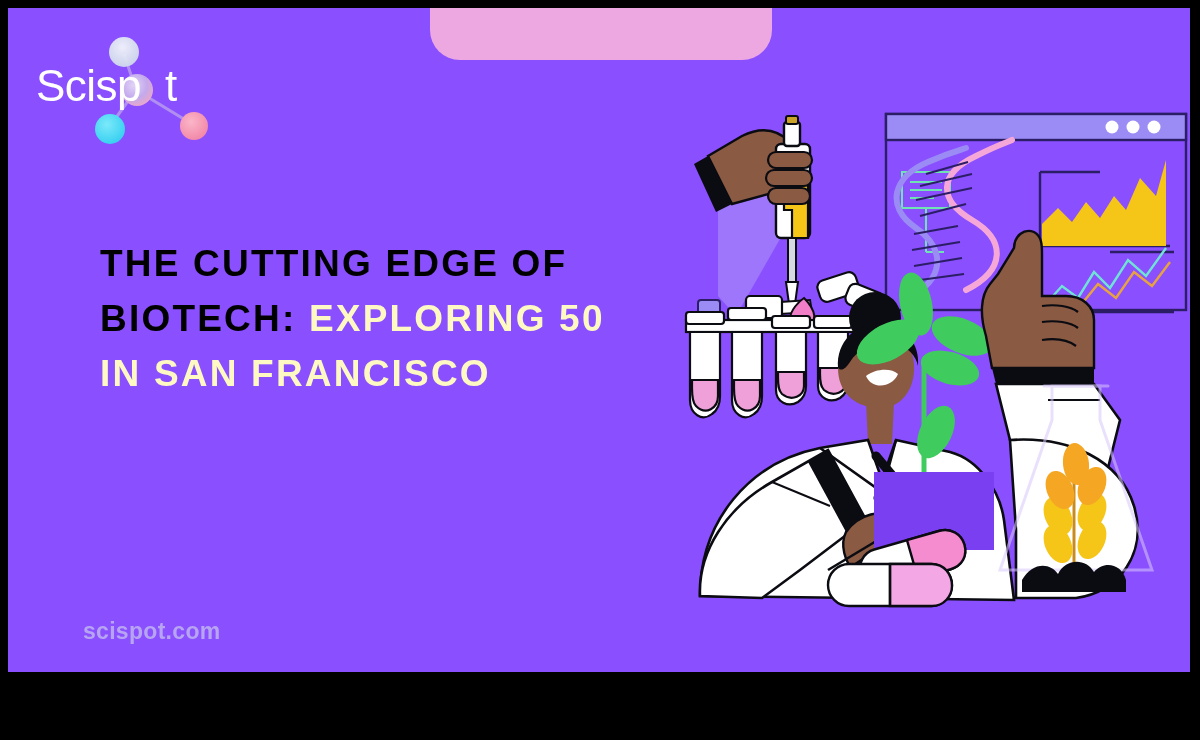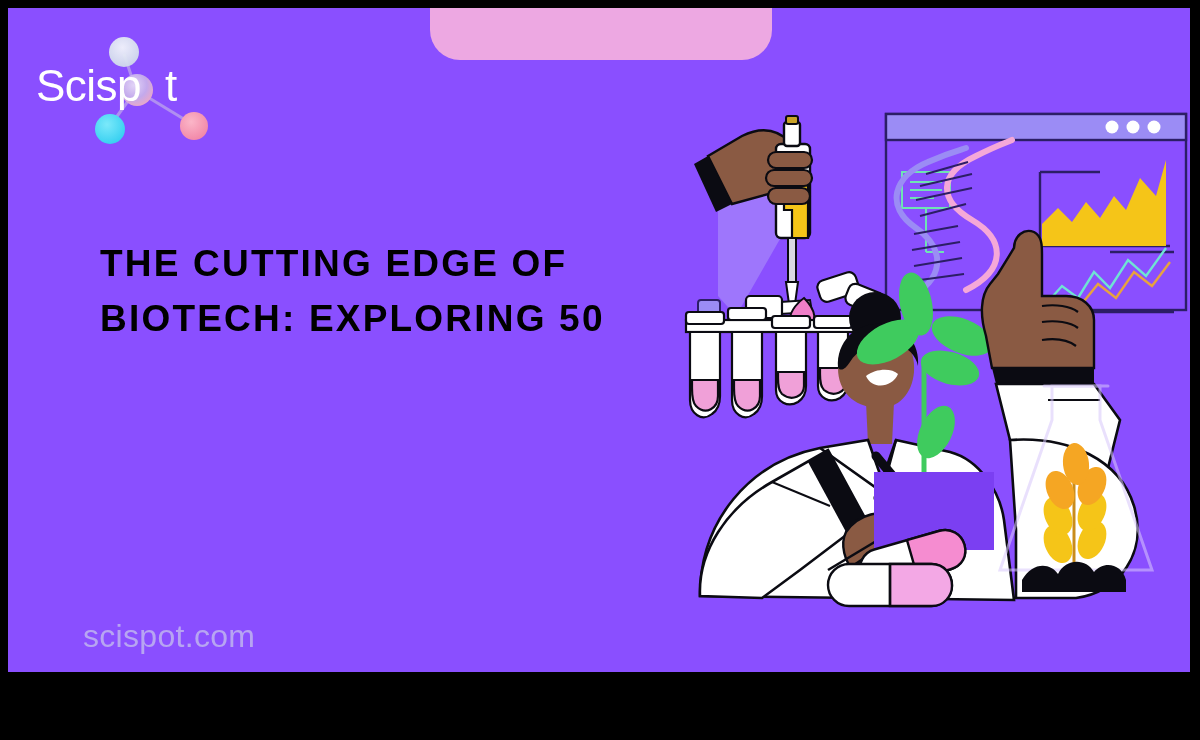--- a/index.html
+++ b/index.html
@@ -57,28 +57,28 @@
   }
   .hl-line {
     font-size:37px;
     font-weight:bold;
     letter-spacing:2.2px;
     line-height:55px;
     text-transform:uppercase;
     white-space:nowrap;
   }
   .hl-dark  { color:#000000; }
-  .hl-light { color:#000000; }
+  .hl-light { color:#fef9c3; }
 
   
   #site-url {
     position:absolute;
     left:75px; top:610px;
-    font-size:32px;
-    font-weight:400;
+    font-size:23px;
+    font-weight:700;
     color:#B7A5F2;
     letter-spacing:0.3px;
   }
 
   
   #illustration {
     position:absolute;
     left:672px; top:92px;
     width:518px; height:512px;
   }
@@ -122,20 +122,21 @@
         <circle cx="84" cy="107" r="15" fill="url(#gCyan)"></circle>
         <circle cx="168" cy="104" r="14" fill="url(#gPink)"></circle>
         <circle cx="111" cy="68" r="16" fill="url(#gNode)"></circle>
       </svg>
       <div id="logo-word"><span>Scisp</span><span class="hidden-o">o</span><span>t</span></div>
     </div>
 
     <div id="headline">
       <div class="hl-line hl-dark">THE CUTTING EDGE OF</div>
       <div class="hl-line"><span class="hl-dark">BIOTECH:</span><span class="hl-light">&nbsp;</span><span class="hl-light">EXPLORING 50</span></div>
+      <div class="hl-line hl-light">IN SAN FRANCISCO</div>
     </div>
 
     <div id="site-url">scispot.com</div>
 
     <div id="illustration">
       <svg width="518" height="512" viewBox="0 0 518 512">
 
         <g>
           <rect x="206" y="14" width="300" height="196" fill="none" stroke="#2C1E66" stroke-width="2.4"></rect>
           <rect x="206" y="14" width="300" height="26" fill="#9B8CF5" stroke="#2C1E66" stroke-width="2.4"></rect>

